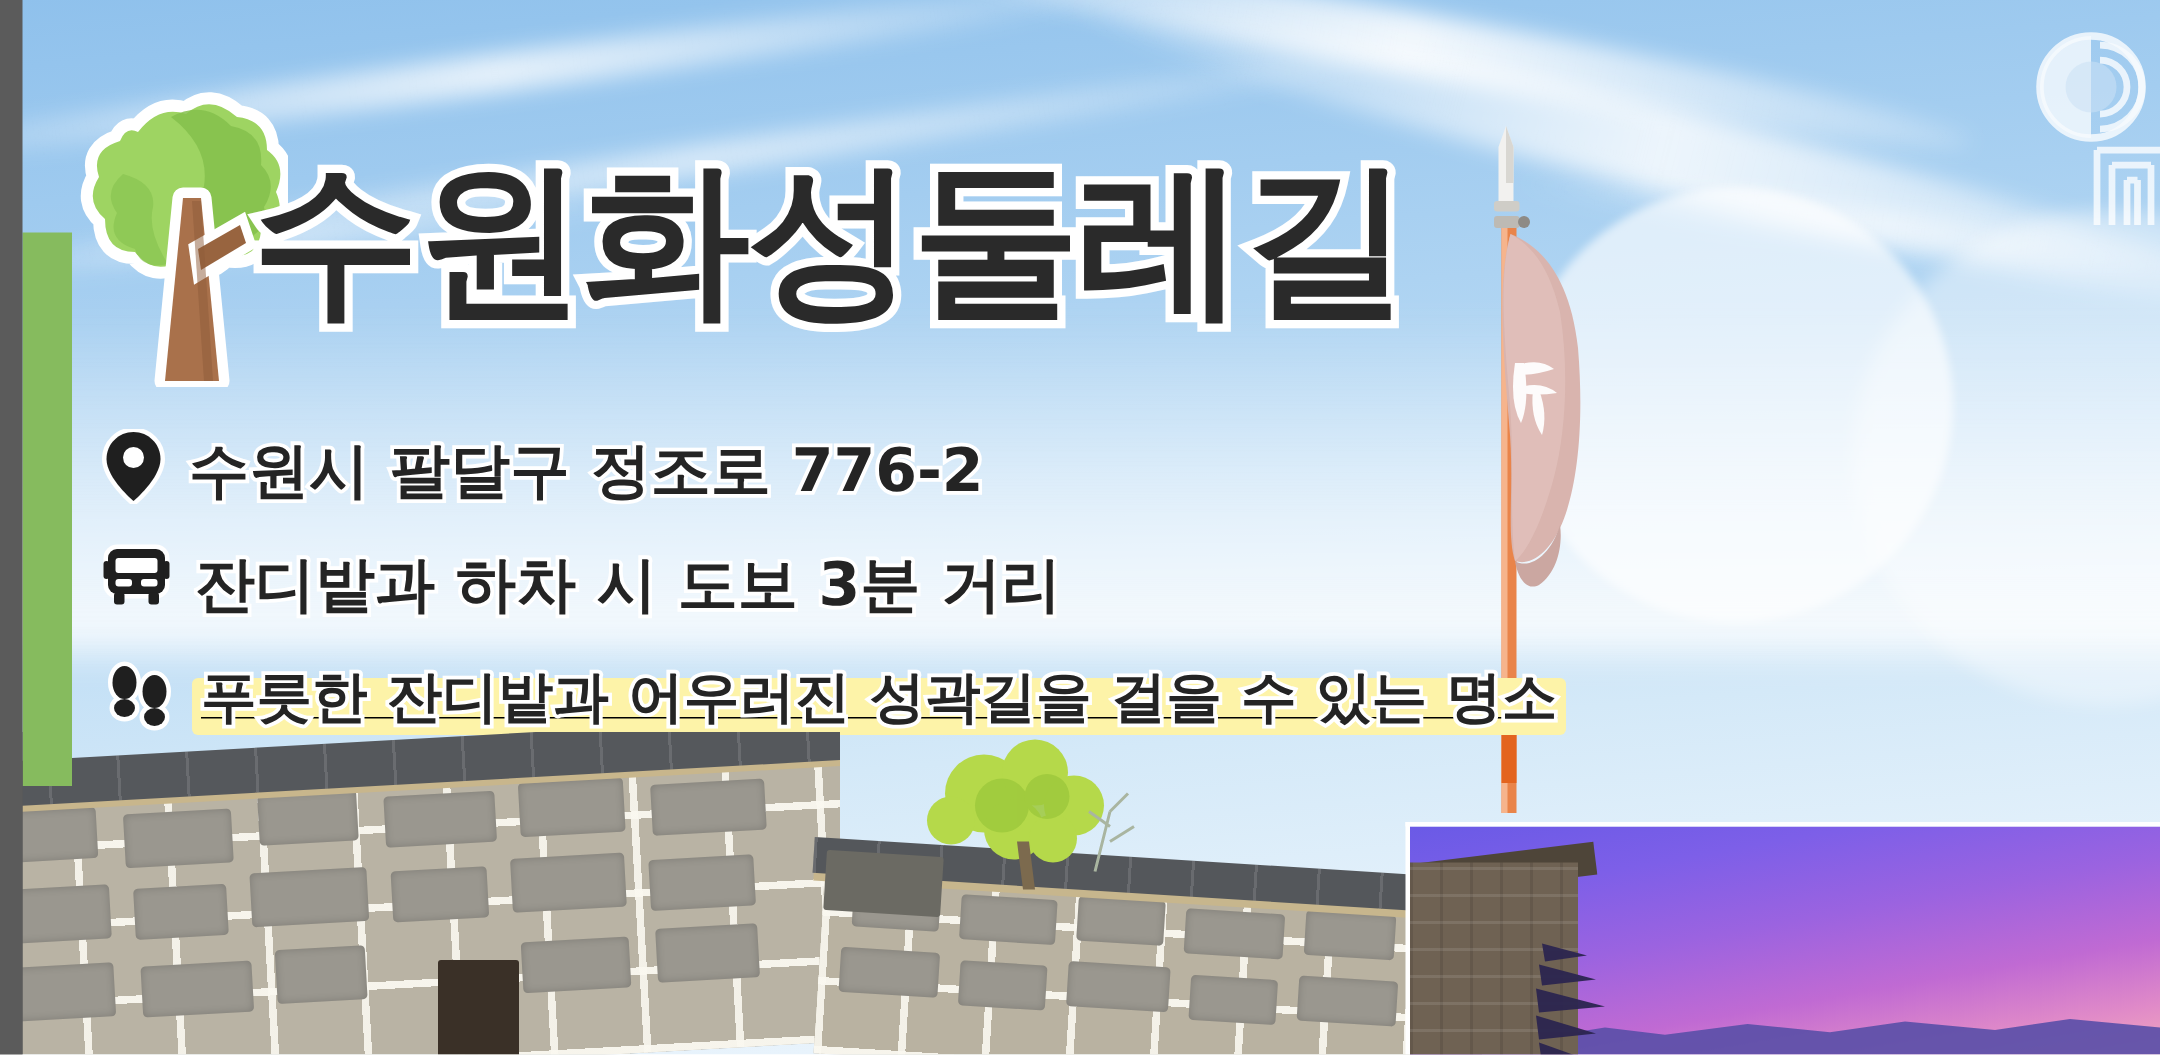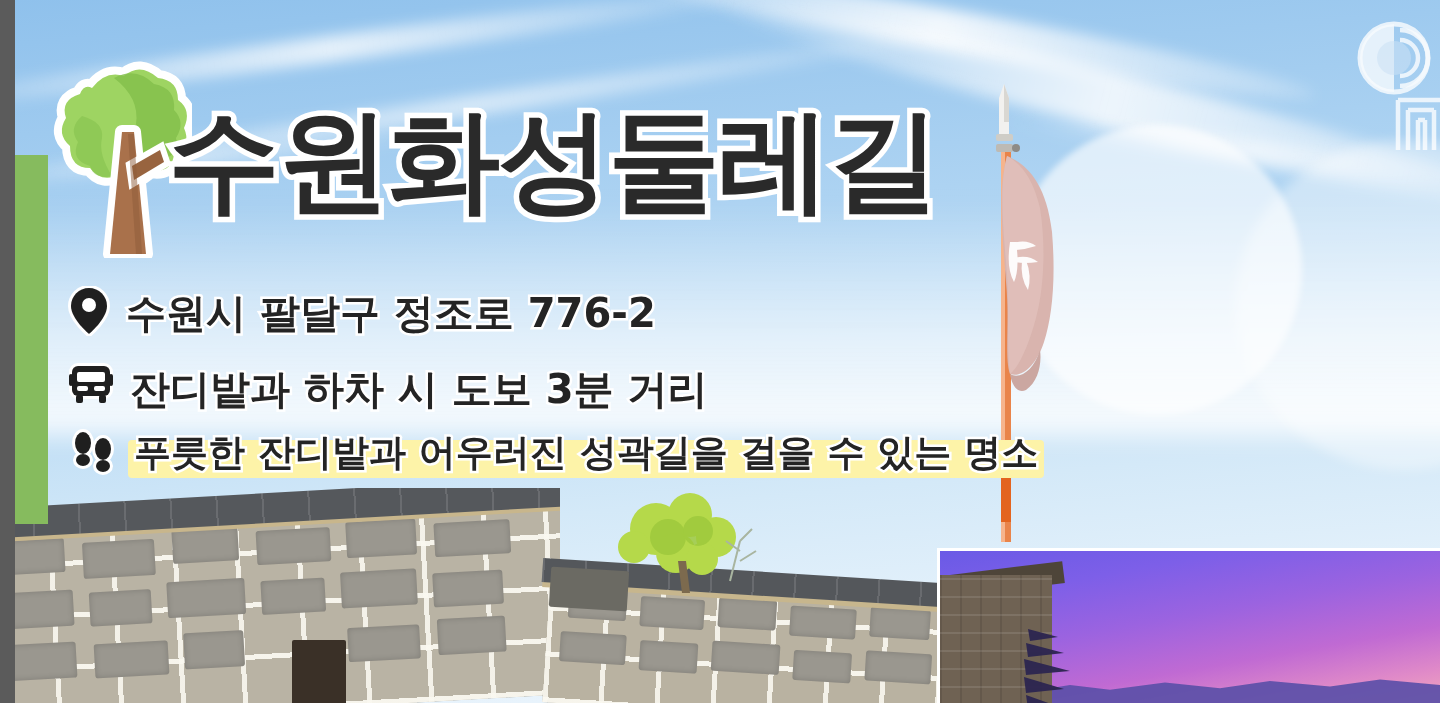--- a/index.html
+++ b/index.html
@@ -58,21 +58,21 @@
     letter-spacing:-2px; white-space:nowrap;
     -webkit-text-stroke:11px #ffffff; paint-order:stroke fill;
     text-shadow:0 0 2px rgba(255,255,255,.9); }
 
   
   .info { position:absolute; left:68px; z-index:16; display:flex; align-items:flex-start; gap:16px; }
   .info .txt { font-size:40px; font-weight:700; color:#242424; white-space:nowrap;
     -webkit-text-stroke:5px #ffffff; paint-order:stroke fill; letter-spacing:0px; }
   .info.l1 { top:286px; }
   .info.l2 { top:362px; }
-  .info.l3 { top:428px; left:70px; }
+  .info.l3 { top:440px; left:70px;text-decoration:underline; }
   .info .ico { flex:0 0 auto; display:block; }
 
   .hl-wrap { position:relative; }
   .hl-bg { position:absolute; left:-6px; right:-6px; top:12px; height:38px;
     background:#fdf3a8; border-radius:4px; z-index:-1; }
   .info.l3 .txt { font-size:37px; }
 
   
   .flagwrap { position:absolute; left:960px; top:82px; width:120px; height:470px; z-index:13; }
 

